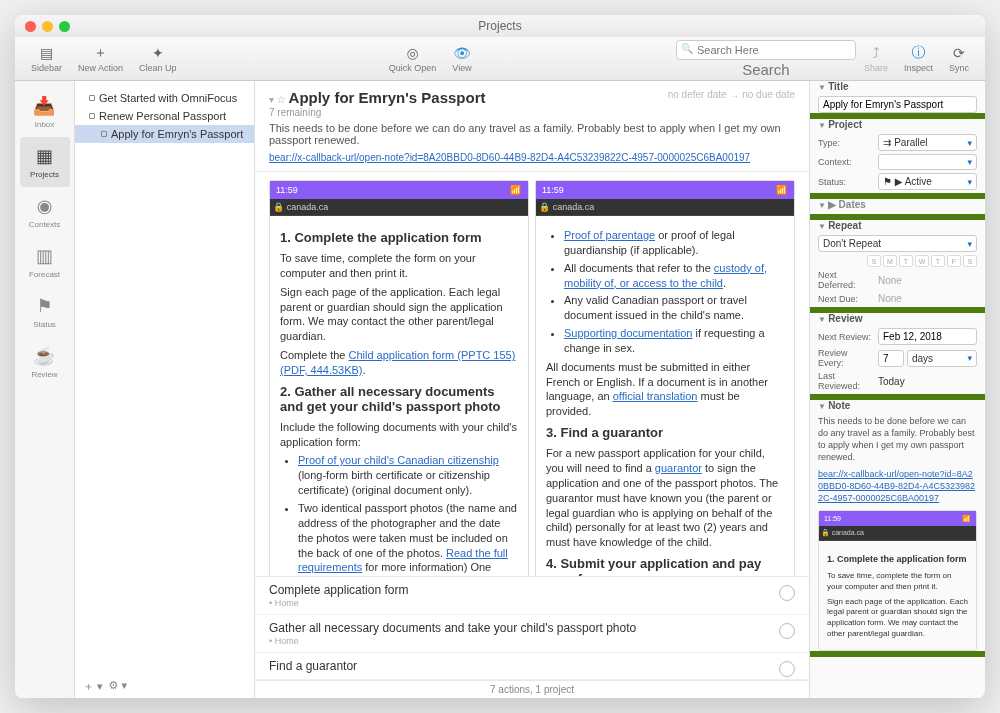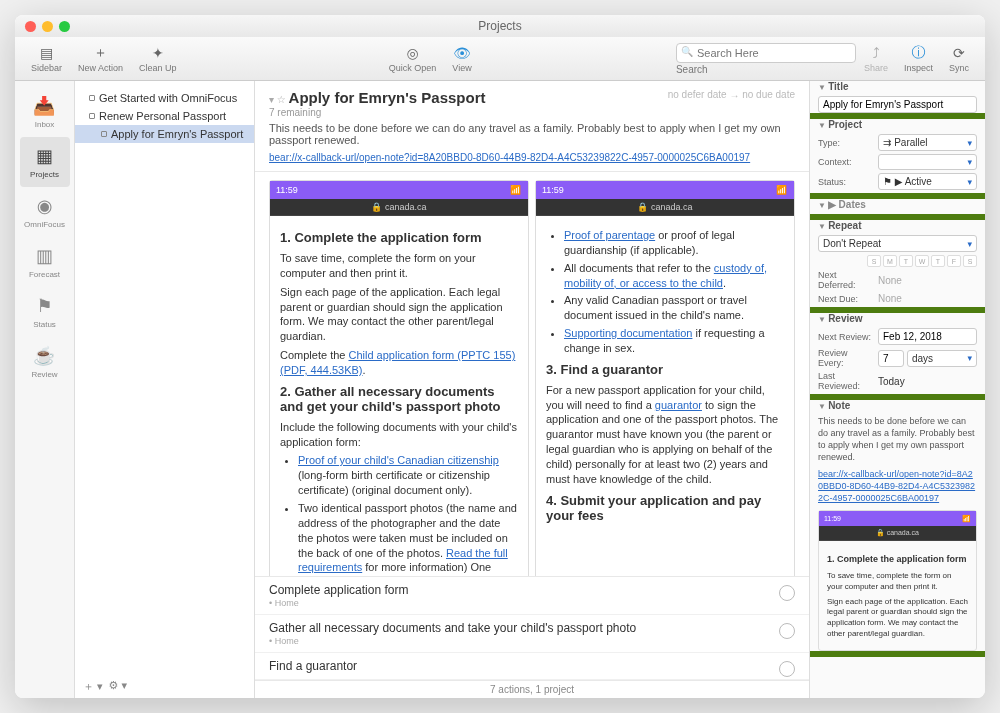--- a/index.html
+++ b/index.html
@@ -37,21 +37,21 @@
 .mhead{padding:8px 14px;border-bottom:1px solid #e8e8e8}
 .mtitle{font-size:15px;font-weight:bold}
 .mrem{font-size:10px;color:#999}
 .mdef{float:right;font-size:10px;color:#bbb}
 .mdesc{font-size:11px;color:#555;margin-top:4px}
 .mlink{font-size:10px;color:#2a6bc7;margin-top:6px;display:block;word-break:break-all}
 .mbody{flex:1;overflow:auto;padding:0 14px 0 14px}
 .shots{display:flex;gap:6px;margin:8px 0}
 .shot{flex:1;background:#fff;border:1px solid #ddd;border-radius:3px}
 .shbar{background:#8b5cf6;color:#fff;font-size:9px;padding:4px 6px;display:flex;justify-content:space-between}
-.shurl{background:#333;color:#ccc;font-size:9px;text-align:center;padding:3px;border-bottom:1px solid #444}
+.shurl{background:#333;color:#ccc;font-size:9px;padding:3px;border-bottom:1px solid #444}
 .shbody{padding:8px 10px;font-size:11px;color:#333}
 .shbody h3{font-size:13px;font-weight:bold;margin:6px 0}
 .shbody p{margin:4px 0;line-height:1.35}
 .shbody ul{padding-left:18px;margin:4px 0}
 .shbody li{margin:3px 0;line-height:1.35}
 .tasks{border-top:1px solid #e8e8e8}
 .task{padding:6px 14px;border-bottom:1px solid #f0f0f0;position:relative}
 .task .tt{font-size:12px}
 .task .meta{font-size:9px;color:#aaa;margin-top:1px}
 .task .chk{position:absolute;right:14px;top:8px;width:16px;height:16px;border:1.5px solid #bbb;border-radius:50%}
@@ -108,21 +108,21 @@
         <div class="ic">◎</div>
         <div class="lbl">Quick Open</div>
       </div>
   <div class="tbtn">
         <div class="ic" style="color:#2a8fd8">👁</div>
         <div class="lbl">View</div>
       </div>
   <div class="spacer"></div>
   <div class="searchwrap">
    <input class="search" placeholder="Search Here" style="">
-   <div style="font-size:10px;color:#777;margin-top:1px">Search</div>
+   <div style="text-align:center;font-size:15px;color:#777;margin-top:1px">Search</div>
   </div>
   <div class="tbtn" style="opacity:.5">
         <div class="ic">⤴</div>
         <div class="lbl">Share</div>
       </div>
   <div class="tbtn">
         <div class="ic" style="color:#2a8fd8">ⓘ</div>
         <div class="lbl">Inspect</div>
       </div>
   <div class="tbtn">
@@ -136,21 +136,21 @@
    <div class="sbtn">
           <div class="ic">📥</div>
           <div class="lbl">Inbox</div>
         </div>
    <div class="sbtn active">
           <div class="ic">▦</div>
           <div class="lbl">Projects</div>
         </div>
    <div class="sbtn">
           <div class="ic">◉</div>
-          <div class="lbl">OmniFocus</div>
+          <div class="lbl">Contexts</div>
         </div>
    <div class="sbtn">
           <div class="ic">▥</div>
           <div class="lbl">Forecast</div>
         </div>
    <div class="sbtn">
           <div class="ic">⚑</div>
           <div class="lbl">Status</div>
         </div>
    <div class="sbtn">
@@ -214,20 +214,21 @@
                 <span>📶</span>
               </div>
       <div class="shurl">🔒 <span>canada.ca</span></div>
       <div class="shbody">
        <ul>
         <li><a>Proof of parentage</a><span> or proof of legal guardianship (if applicable).</span></li>
         <li><span>All documents that refer to the </span><a>custody of, mobility of, or access to the child</a><span>.</span></li>
         <li>Any valid Canadian passport or travel document issued in the child's name.</li>
         <li><a>Supporting documentation</a><span> if requesting a change in sex.</span></li>
        </ul>
+       <p><span>All documents must be submitted in either French or English. If a document is in another language, an </span><a>official translation</a><span> must be provided.</span></p>
        <h3>3. Find a guarantor</h3>
        <p><span>For a new passport application for your child, you will need to find a </span><a>guarantor</a><span> to sign the application and one of the passport photos. The guarantor must have known you (the parent or legal guardian who is applying on behalf of the child) personally for at least two (2) years and must have knowledge of the child.</span></p>
        <h3>4. Submit your application and pay your fees</h3>
 
       </div>
      </div>
     </div>
    </div>
    <div class="tasks">
     <div class="task">

